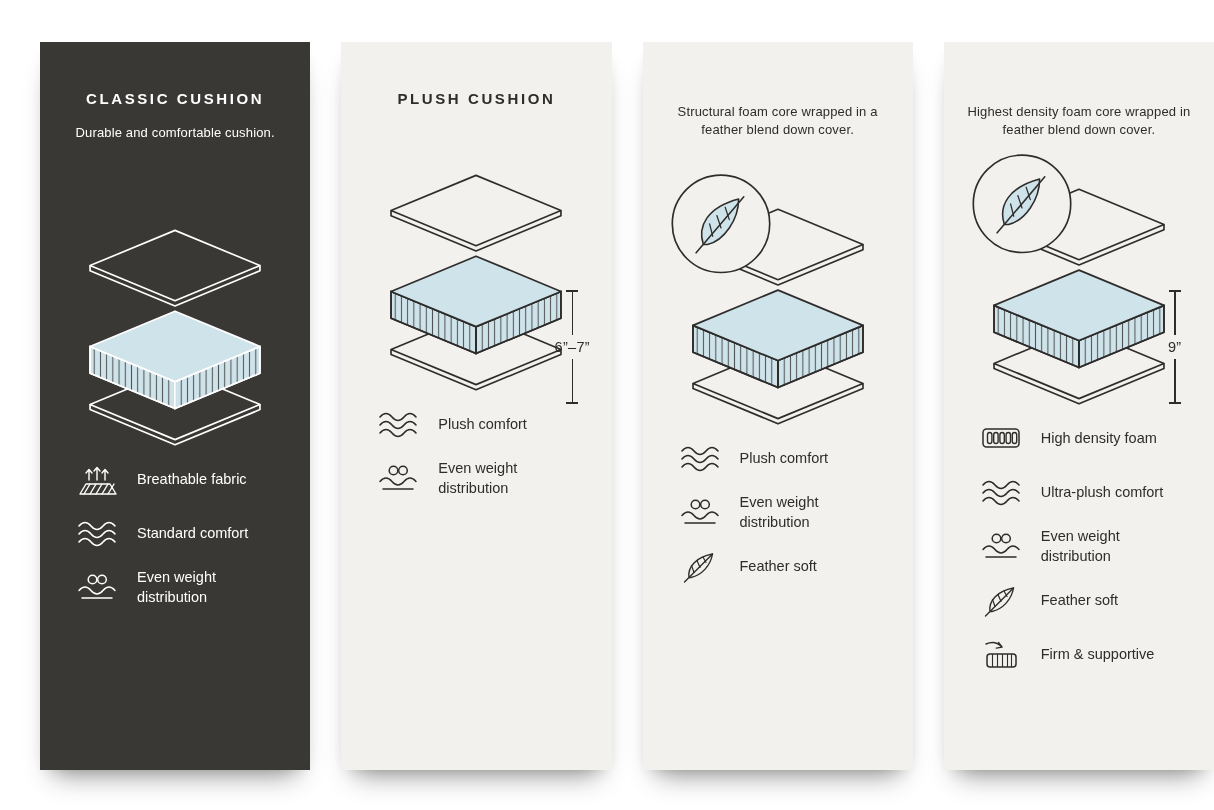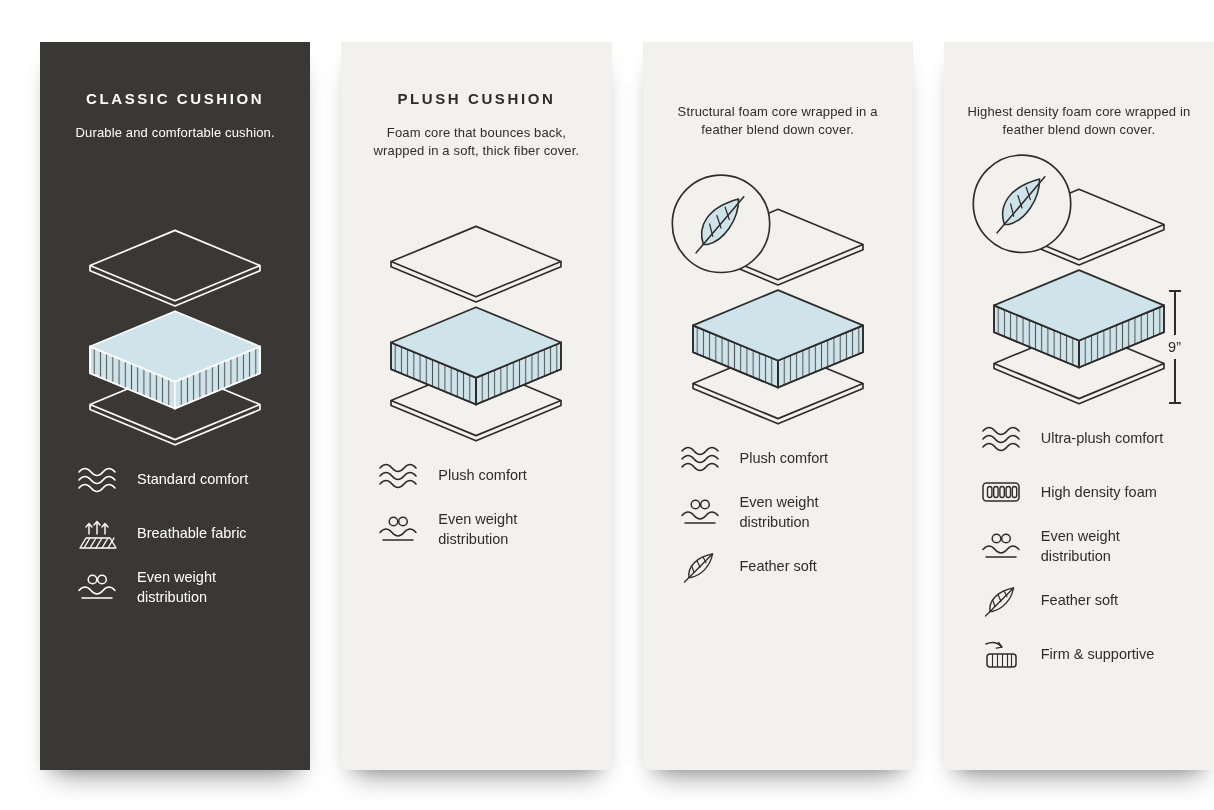--- a/index.html
+++ b/index.html
@@ -187,51 +187,55 @@
     <p class="card-desc">Durable and comfortable cushion.</p>
     <div class="diagram m1">
       <svg class="cushion-svg" viewBox="-4 -4 218 222" aria-hidden="true">
           <use href="#sym-cushion"></use>
         </svg>
     </div>
     <ul class="features">
       <li class="feature">
         <span class="fi-box">
             <svg class="fi" viewBox="0 0 44 34">
+              <use href="#sym-breathable"></use>
+            </svg>
+          </span>
+        <span class="feature-label">Breathable fabric</span>
+      </li>
+      <li class="feature">
+        <span class="fi-box">
+            <svg class="fi" viewBox="0 0 44 34">
               <use href="#sym-waves"></use>
             </svg>
           </span>
         <span class="feature-label">Standard comfort</span>
-      </li>
-      <li class="feature">
-        <span class="fi-box">
-            <svg class="fi" viewBox="0 0 44 34">
-              <use href="#sym-breathable"></use>
-            </svg>
-          </span>
-        <span class="feature-label">Breathable fabric</span>
       </li>
       <li class="feature">
         <span class="fi-box">
             <svg class="fi" viewBox="0 0 44 34">
               <use href="#sym-even"></use>
             </svg>
           </span>
         <span class="feature-label">Even weight distribution</span>
       </li>
     </ul>
   </section>
 
   <section class="card">
     <h2 class="card-title">PLUSH CUSHION</h2>
-    <p class="card-desc">Foam core that bounces back, wrapped in a soft, thick fiber cover.</p>
     <div class="diagram m2">
       <svg class="cushion-svg" viewBox="-4 -4 218 222" aria-hidden="true">
           <use href="#sym-cushion"></use>
         </svg>
+    </div>
+    <div class="dim">
+      <span class="dim-seg"></span>
+      <span class="dim-label">6”–7”</span>
+      <span class="dim-seg"></span>
     </div>
     <ul class="features">
       <li class="feature">
         <span class="fi-box">
             <svg class="fi" viewBox="0 0 44 34">
               <use href="#sym-waves"></use>
             </svg>
           </span>
         <span class="feature-label">Plush comfort</span>
       </li>
@@ -296,32 +300,32 @@
     </div>
     <div class="dim">
       <span class="dim-seg"></span>
       <span class="dim-label">9”</span>
       <span class="dim-seg"></span>
     </div>
     <ul class="features">
       <li class="feature">
         <span class="fi-box">
             <svg class="fi" viewBox="0 0 44 34">
+              <use href="#sym-density"></use>
+            </svg>
+          </span>
+        <span class="feature-label">High density foam</span>
+      </li>
+      <li class="feature">
+        <span class="fi-box">
+            <svg class="fi" viewBox="0 0 44 34">
               <use href="#sym-waves"></use>
             </svg>
           </span>
         <span class="feature-label">Ultra-plush comfort</span>
-      </li>
-      <li class="feature">
-        <span class="fi-box">
-            <svg class="fi" viewBox="0 0 44 34">
-              <use href="#sym-density"></use>
-            </svg>
-          </span>
-        <span class="feature-label">High density foam</span>
       </li>
       <li class="feature">
         <span class="fi-box">
             <svg class="fi" viewBox="0 0 44 34">
               <use href="#sym-even"></use>
             </svg>
           </span>
         <span class="feature-label">Even weight distribution</span>
       </li>
       <li class="feature">

